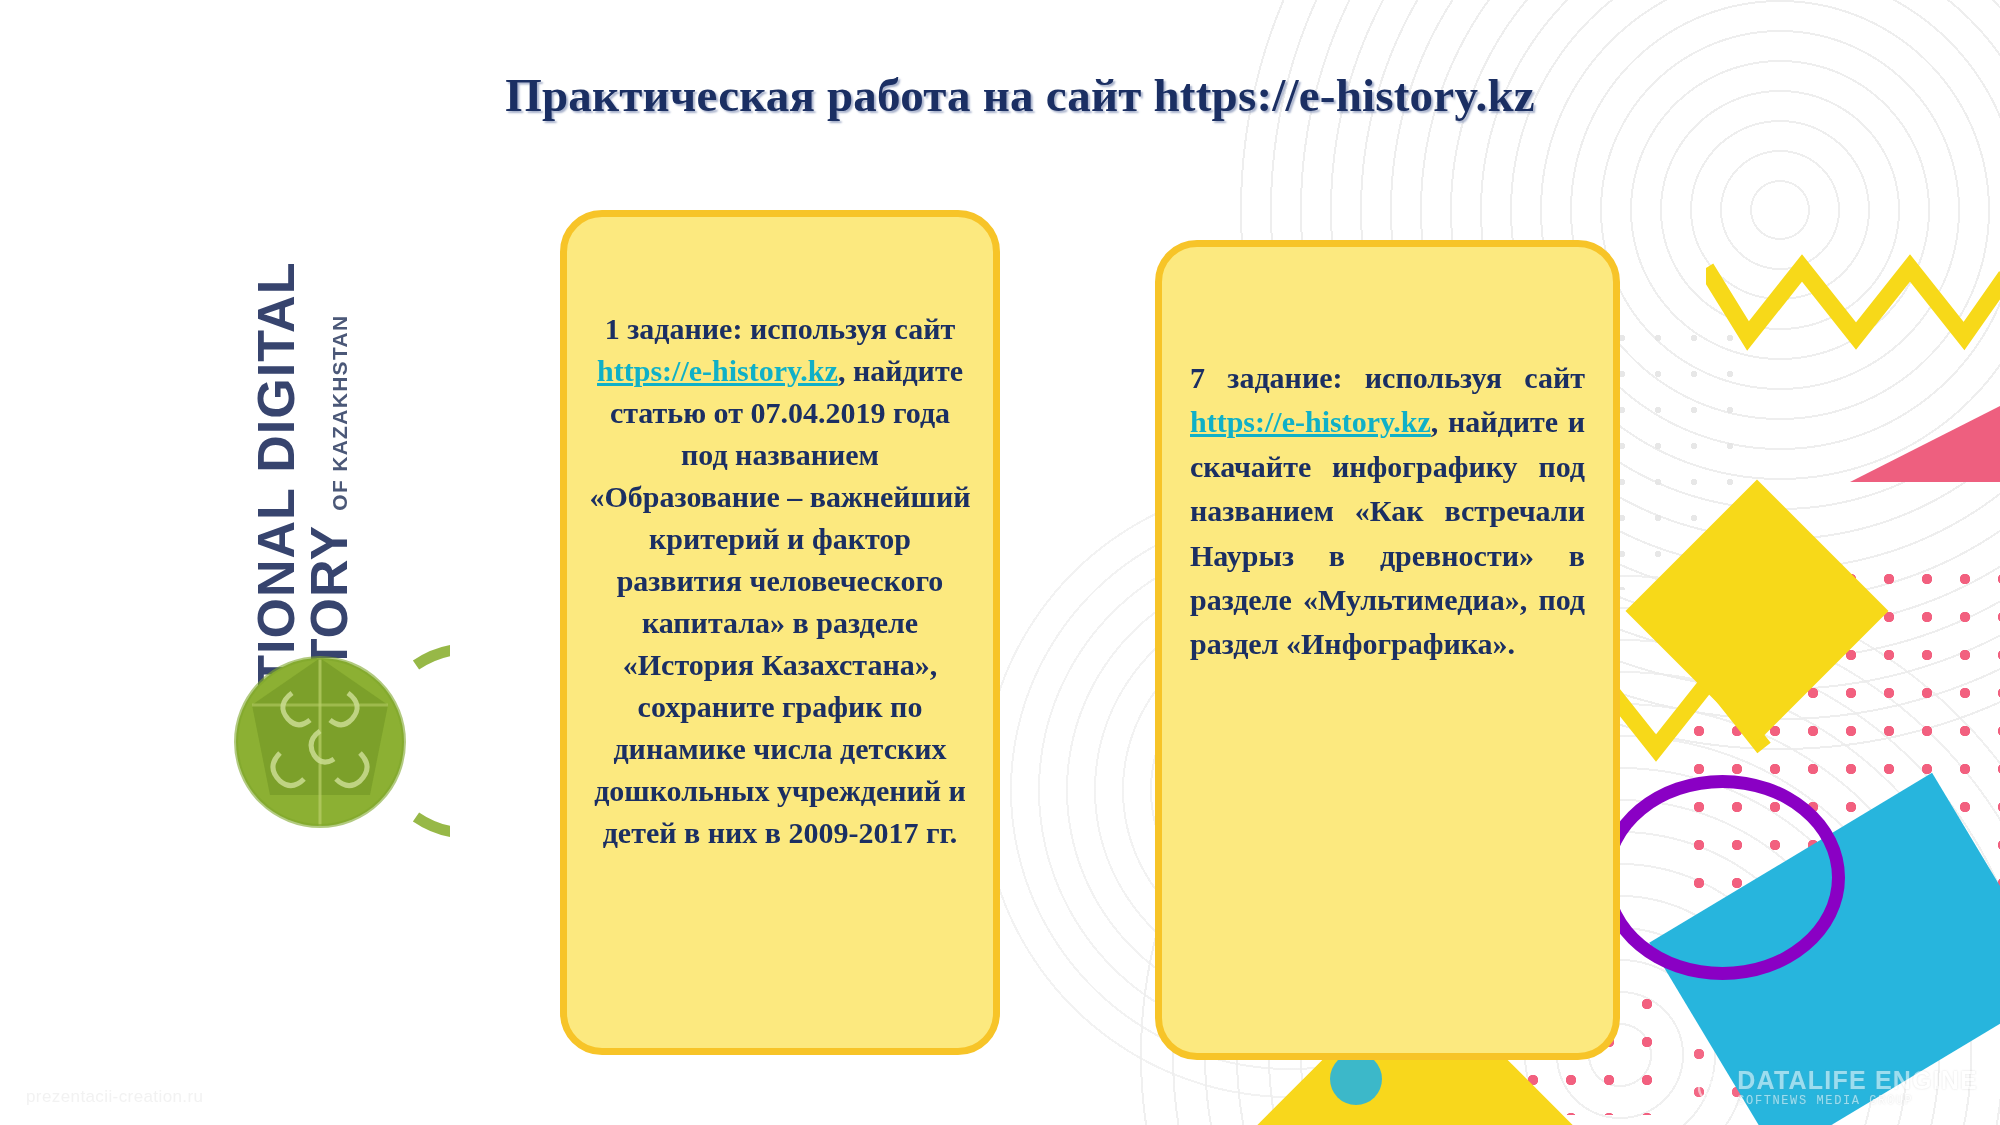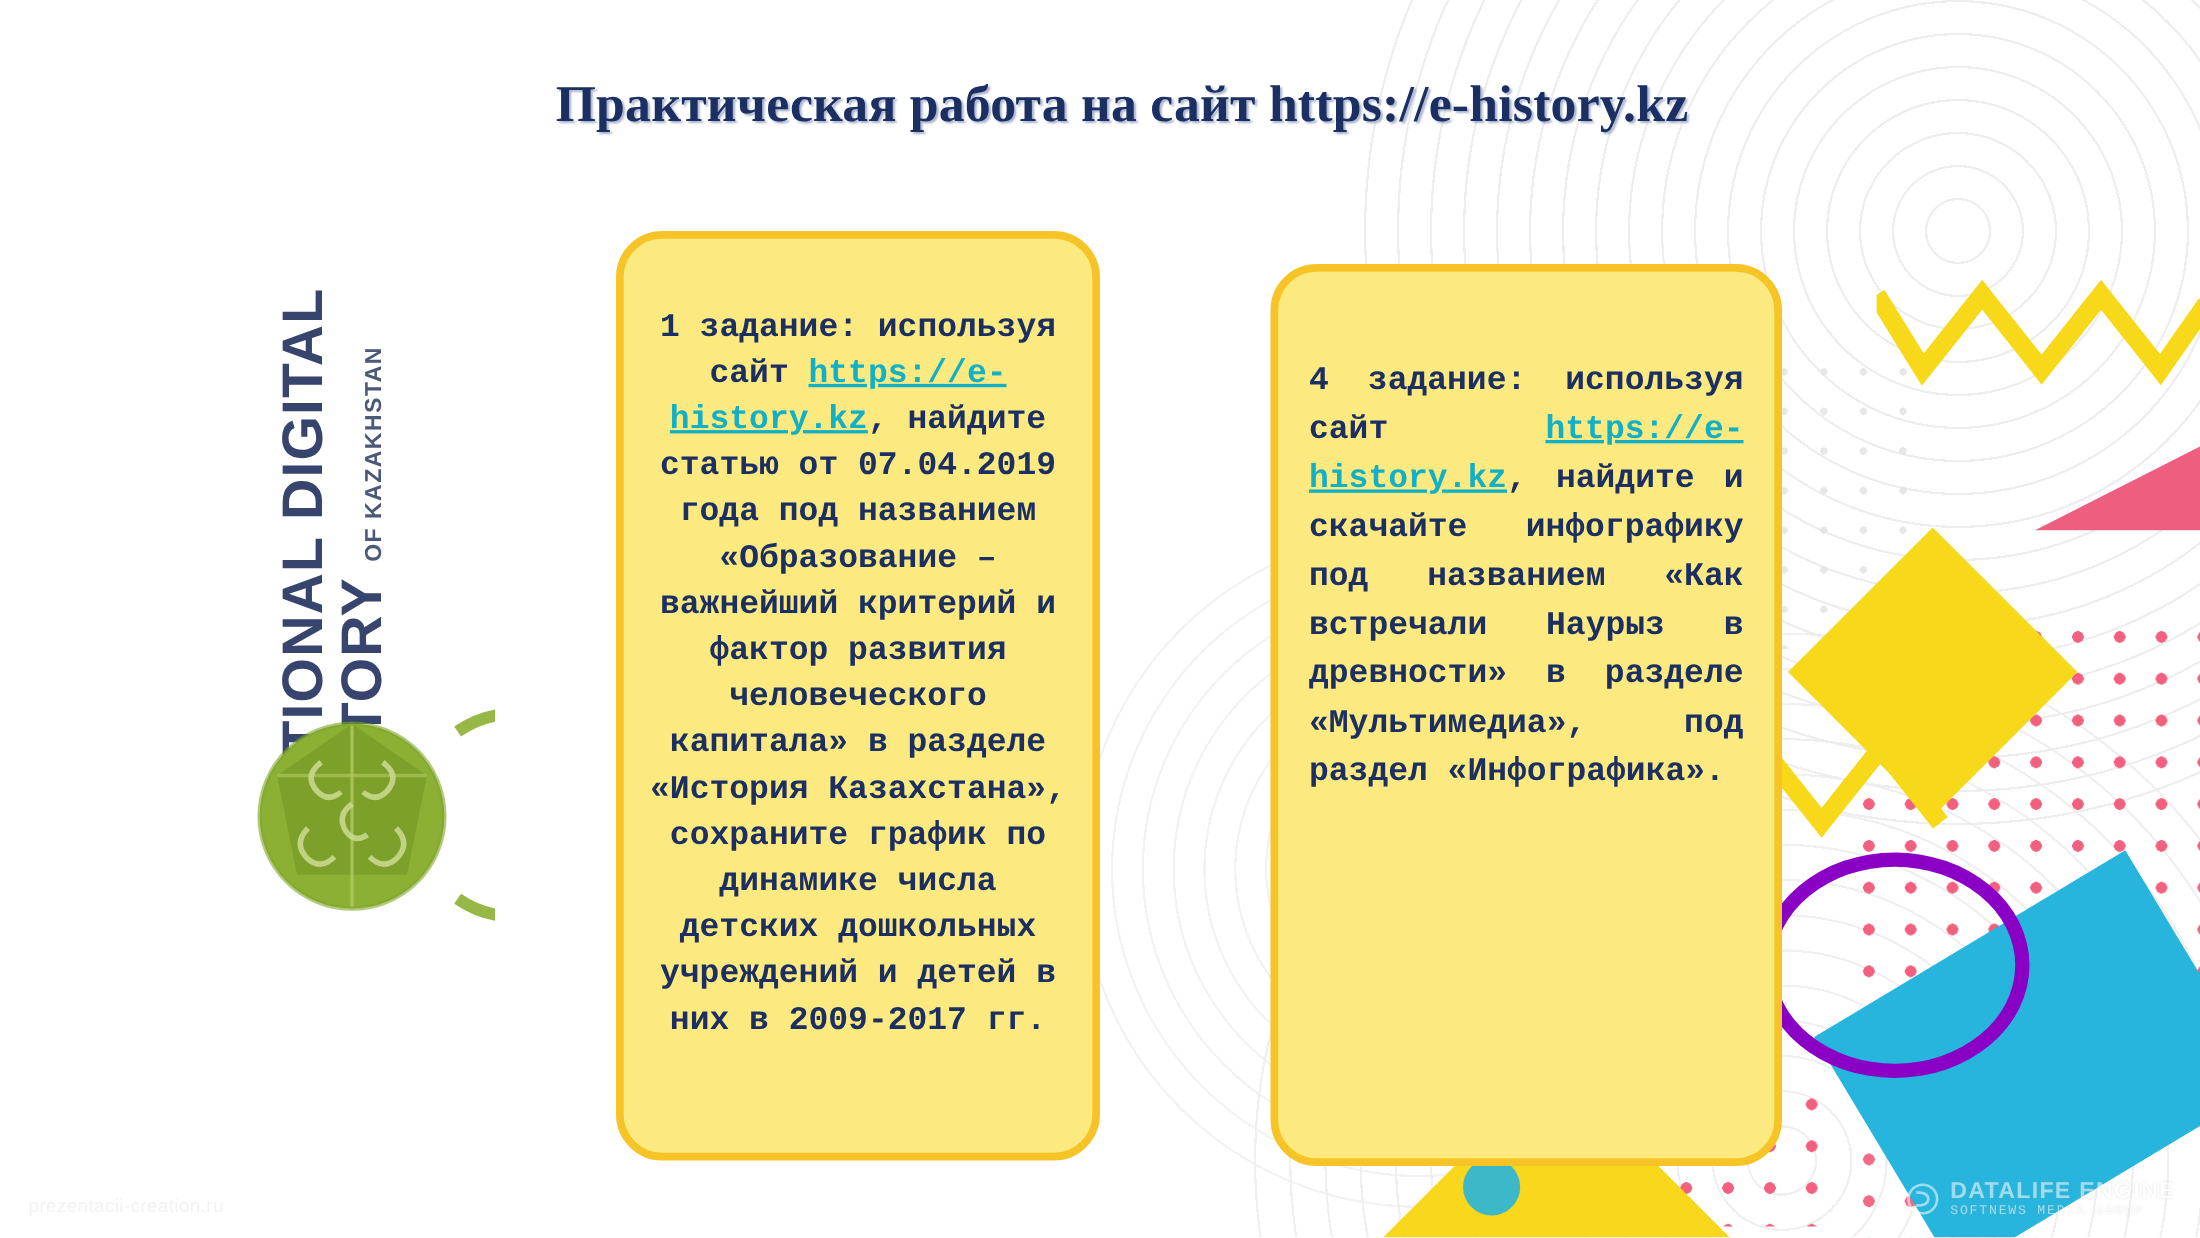--- a/index.html
+++ b/index.html
@@ -148,25 +148,26 @@
   }
   .card-1{
     left:560px;top:210px;width:440px;height:845px;
     padding:60px 22px 20px 22px;
   }
   .card-2{
     left:1155px;top:240px;width:465px;height:820px;
     padding:78px 28px 20px 28px;
   }
   .card-text{
-    font-family:Liberation Mono, monospace;
+    font-family:Liberation Serif, serif;
     font-weight:bold;
     color:#1b2f63;
     font-size:30px;
     line-height:1.40;
+    margin-top:31px;
   }
   .card-1 .card-text{text-align:center;font-size:30px;}
   .card-2 .card-text{text-align:justify;text-align-last:left;font-size:30px;line-height:1.48;}
   .card-text a, .lnk{
     color:#10b0c7;
     text-decoration:underline;
     font-weight:bold;
   }
 
   
@@ -174,21 +175,21 @@
     position:absolute;left:26px;bottom:18px;
     font-family:"Liberation Sans", sans-serif;
     font-size:17px;color:#f2f2f2;letter-spacing:.4px;
   }
   .wm-right{
     position:absolute;right:22px;bottom:16px;
     display:flex;align-items:center;gap:10px;opacity:.55;
   }
   .wm-right .wm-txt1{
     font-family:"Liberation Sans", sans-serif;
-    font-weight:bold;font-size:21px;color:#ffffff;letter-spacing:1.2px;
+    font-weight:bold;font-size:25px;color:#ffffff;letter-spacing:1.2px;
     text-shadow:0 0 2px rgba(150,150,150,.6);
   }
   .wm-right .wm-txt2{
     font-family:Liberation Mono, monospace;
     font-size:12px;color:#ffffff;letter-spacing:1.6px;
     text-shadow:0 0 2px rgba(150,150,150,.6);
   }
   .wm-stack{display:flex;flex-direction:column;line-height:1.15;}
 </style>
 </head>
@@ -255,21 +256,21 @@
   </div>
 
   <div class="card card-1">
     <div class="card-text">
       <span>1 задание: используя сайт </span><a class="lnk" href="#">https://e-history.kz</a><span>, найдите статью от 07.04.2019 года  под названием «Образование – важнейший критерий и фактор развития человеческого капитала» в разделе «История Казахстана», сохраните график по динамике числа детских дошкольных учреждений и детей в них в 2009-2017 гг.</span>
     </div>
   </div>
 
   <div class="card card-2">
     <div class="card-text">
-      <span>4 задание: используя сайт </span><a class="lnk" href="#">https://e-history.kz</a><span>, найдите и скачайте инфографику под названием «Как встречали Наурыз в древности» в разделе «Мультимедиа», под раздел «Инфографика».</span>
+      <span>7 задание: используя сайт </span><a class="lnk" href="#">https://e-history.kz</a><span>, найдите и скачайте инфографику под названием «Как встречали Наурыз в древности» в разделе «Мультимедиа», под раздел «Инфографика».</span>
     </div>
   </div>
 
   <div class="wm-left">prezentacii-creation.ru</div>
 
   <div class="wm-right">
     <svg width="30" height="30" viewBox="0 0 30 30">
       <circle cx="15" cy="15" r="13" fill="none" stroke="#ffffff" stroke-width="2.4"></circle>
       <path d="M9 9 q11 0 11 6 q0 6 -11 6" fill="none" stroke="#ffffff" stroke-width="2.4"></path>
     </svg>

